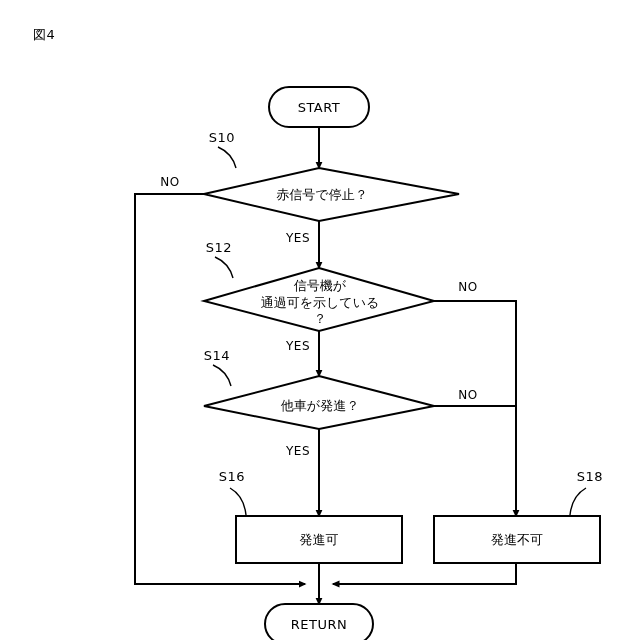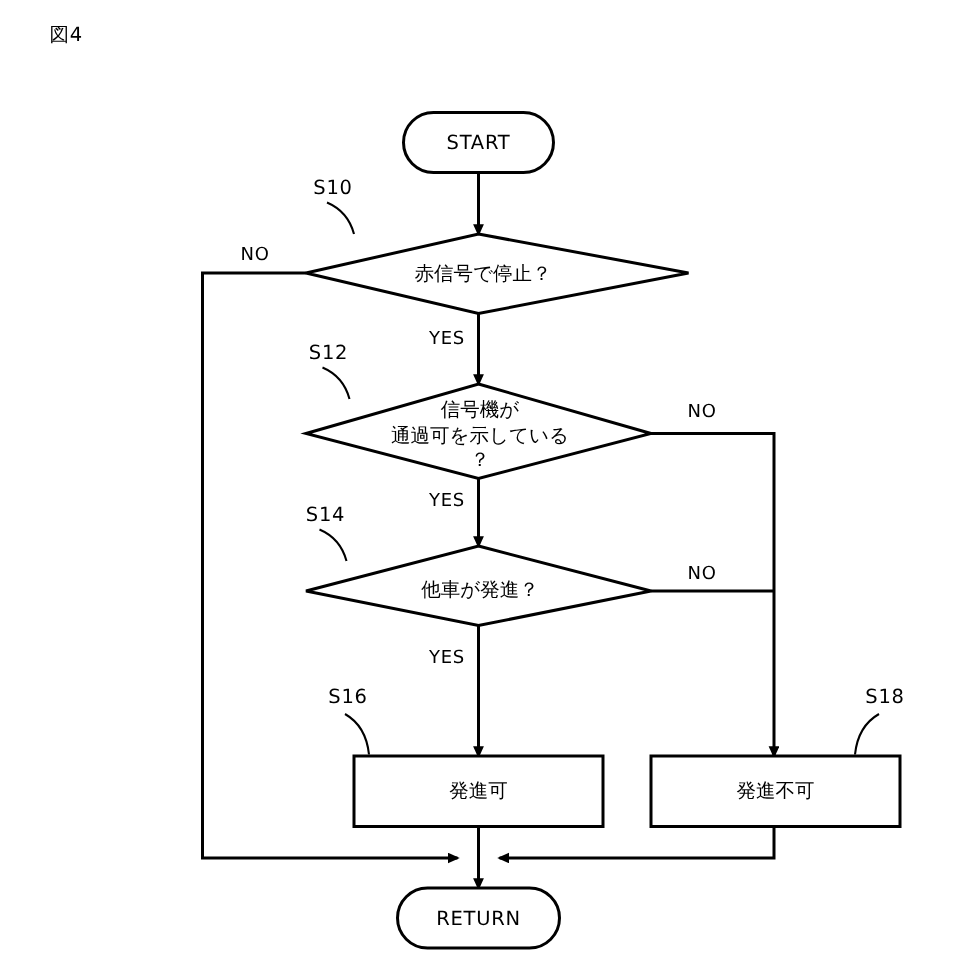--- a/index.html
+++ b/index.html
@@ -11,21 +11,21 @@
     width: 640px;
     height: 640px;
     font-family: "DejaVu Sans", "Liberation Sans", sans-serif;
     color: #000000;
     position: relative;
     overflow: hidden;
   }
   #figure-root {
     position: absolute;
     left: 0;
-    top: 4px;
+    top: 16px;
     width: 640px;
     height: 564px;
   }
   .fig-label {
     position: absolute;
     left: 33px;
     top: 10px;
     font-size: 13px;
     letter-spacing: 0.5px;
   }

